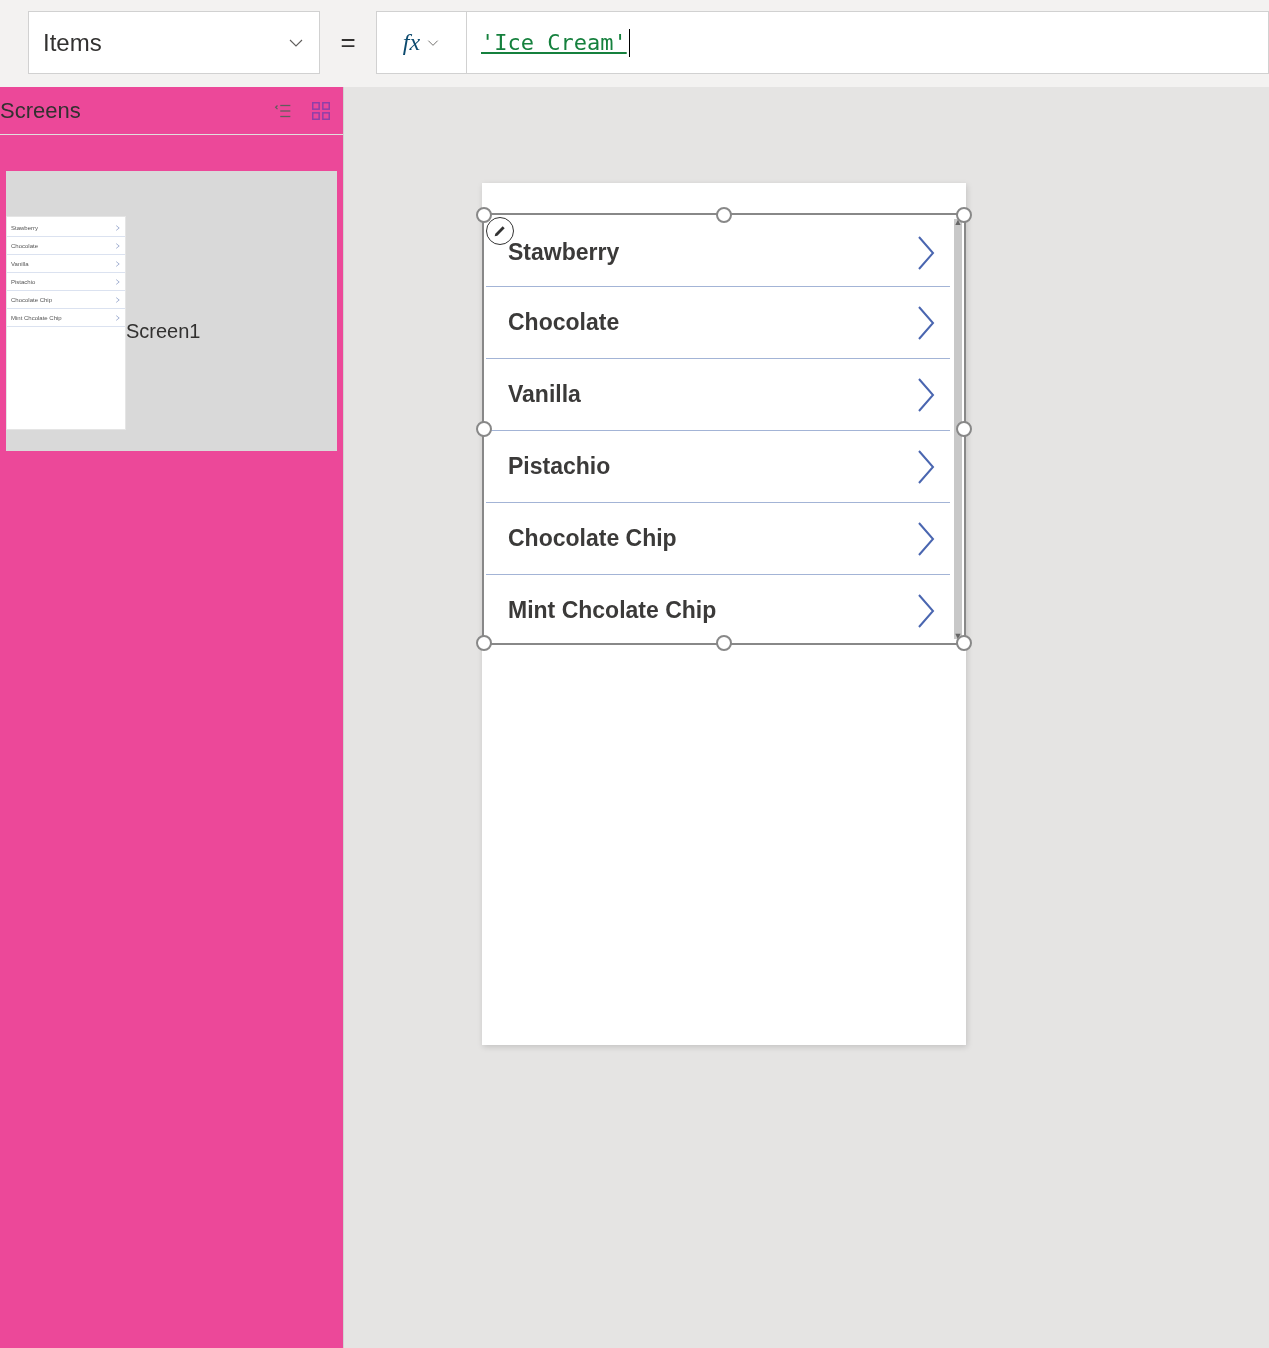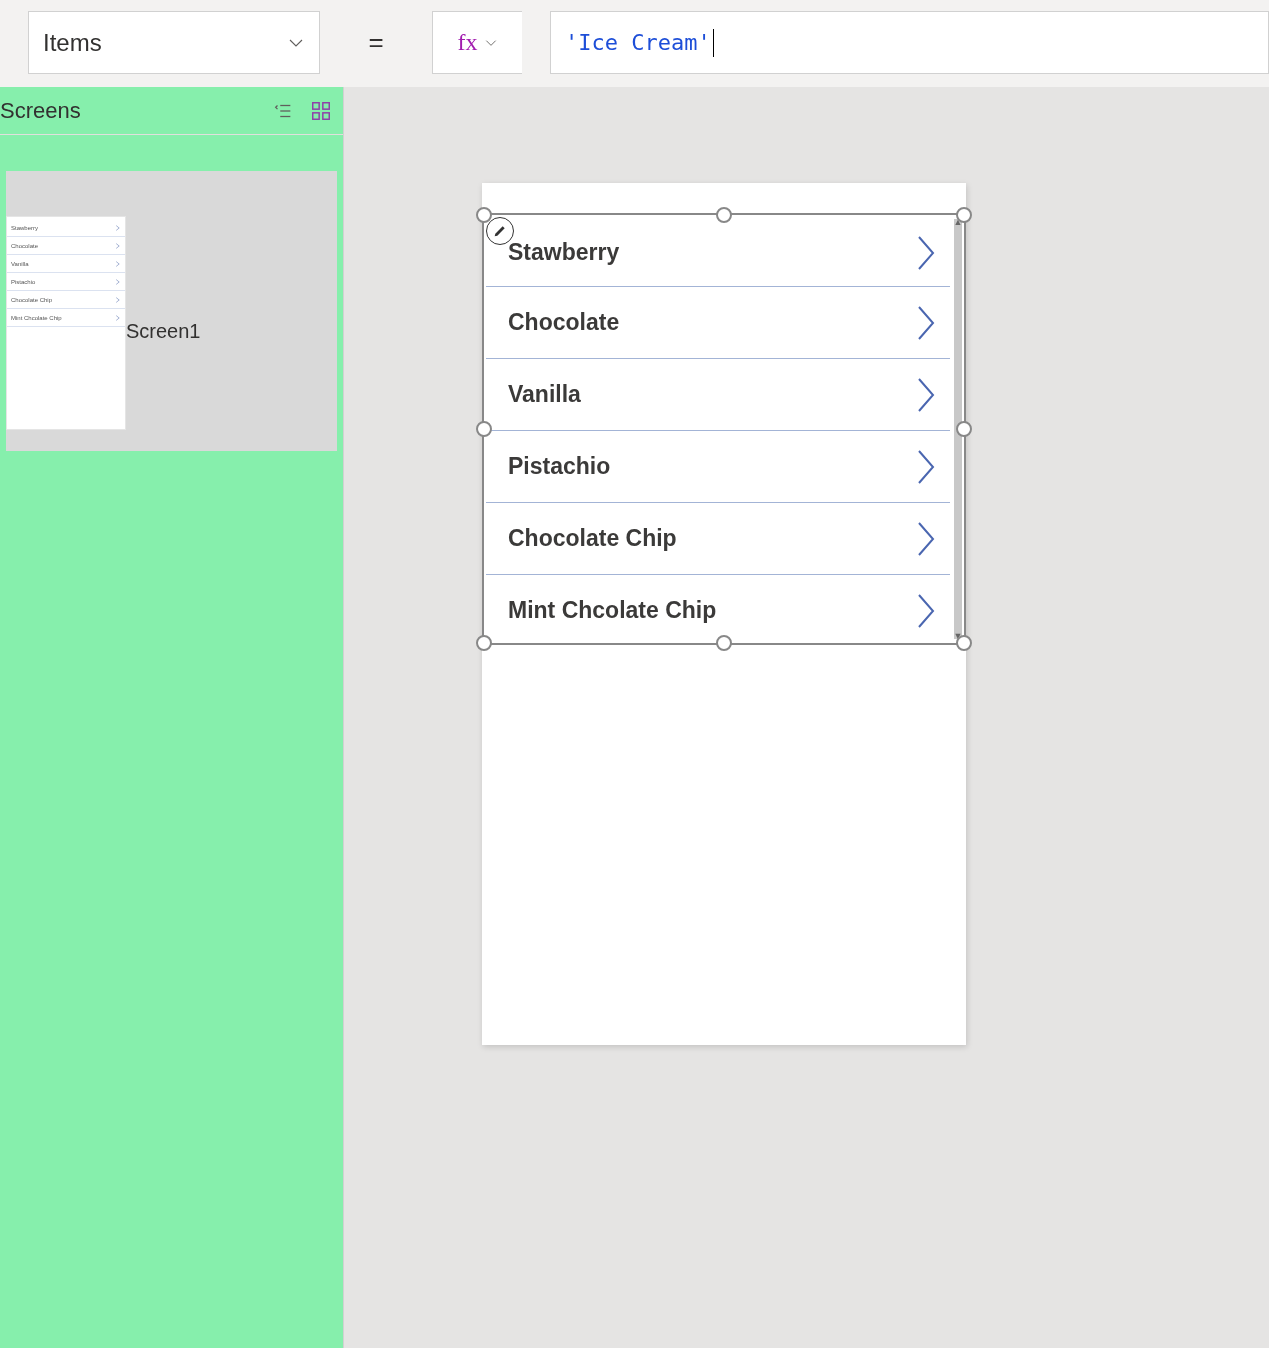--- a/index.html
+++ b/index.html
@@ -12,21 +12,20 @@
       position: relative;
     }
 
     
     .formula-row {
       position: absolute;
       top: 11px; left: 0; right: 0;
       height: 63px;
       display: flex;
       align-items: stretch;
-      gap: 28px;
     }
     .prop-select {
       margin-left: 28px;
       width: 292px;
       background: #fff;
       border: 1px solid #d1d1d1;
       display: flex; align-items: center;
       padding: 0 14px;
       justify-content: space-between;
     }
@@ -38,45 +37,46 @@
       font-size: 26px; color: #323130;
     }
     .fx-box {
       width: 90px;
       background: #fff;
       border: 1px solid #d1d1d1;
       border-right: none;
       display: flex; align-items: center; justify-content: center;
       gap: 6px;
     }
-    .fx-label { font-family: "Times New Roman", serif; font-size: 24px; color: #a21caf; }
+    .fx-label { font-style: italic; font-family: "Times New Roman", serif; font-size: 24px; color: #0c4a6e; }
     .formula-input {
       flex: 1;
       background: #fff;
       border: 1px solid #d1d1d1;
       display: flex; align-items: center;
       padding: 0 14px;
       font-family: Consolas, monospace;
       font-size: 22px;
-      color: #1d4ed8;
+      color: #15803d;
       position: relative;
+      text-decoration: underline;
     }
     .caret {
       display: inline-block;
       width: 1px; height: 28px;
       background: #000; margin-left: 2px;
       vertical-align: middle;
     }
 
     
     .left-panel {
       position: absolute;
       top: 87px; left: 0; width: 344px; bottom: 0;
       border-right: 1px solid #d1d1d1;
-      background: #86efac;
+      background: #ec4899;
     }
     .lp-header {
       height: 48px;
       border-bottom: 1px solid #e1dfdd;
       display: flex; align-items: center;
       padding: 0 10px 0 0;
       gap: 14px;
     }
     .lp-title { font-size: 22px; color: #323130; flex: 1; }
     .lp-icon { width: 24px; height: 24px; display:flex; align-items:center; justify-content:center; }

